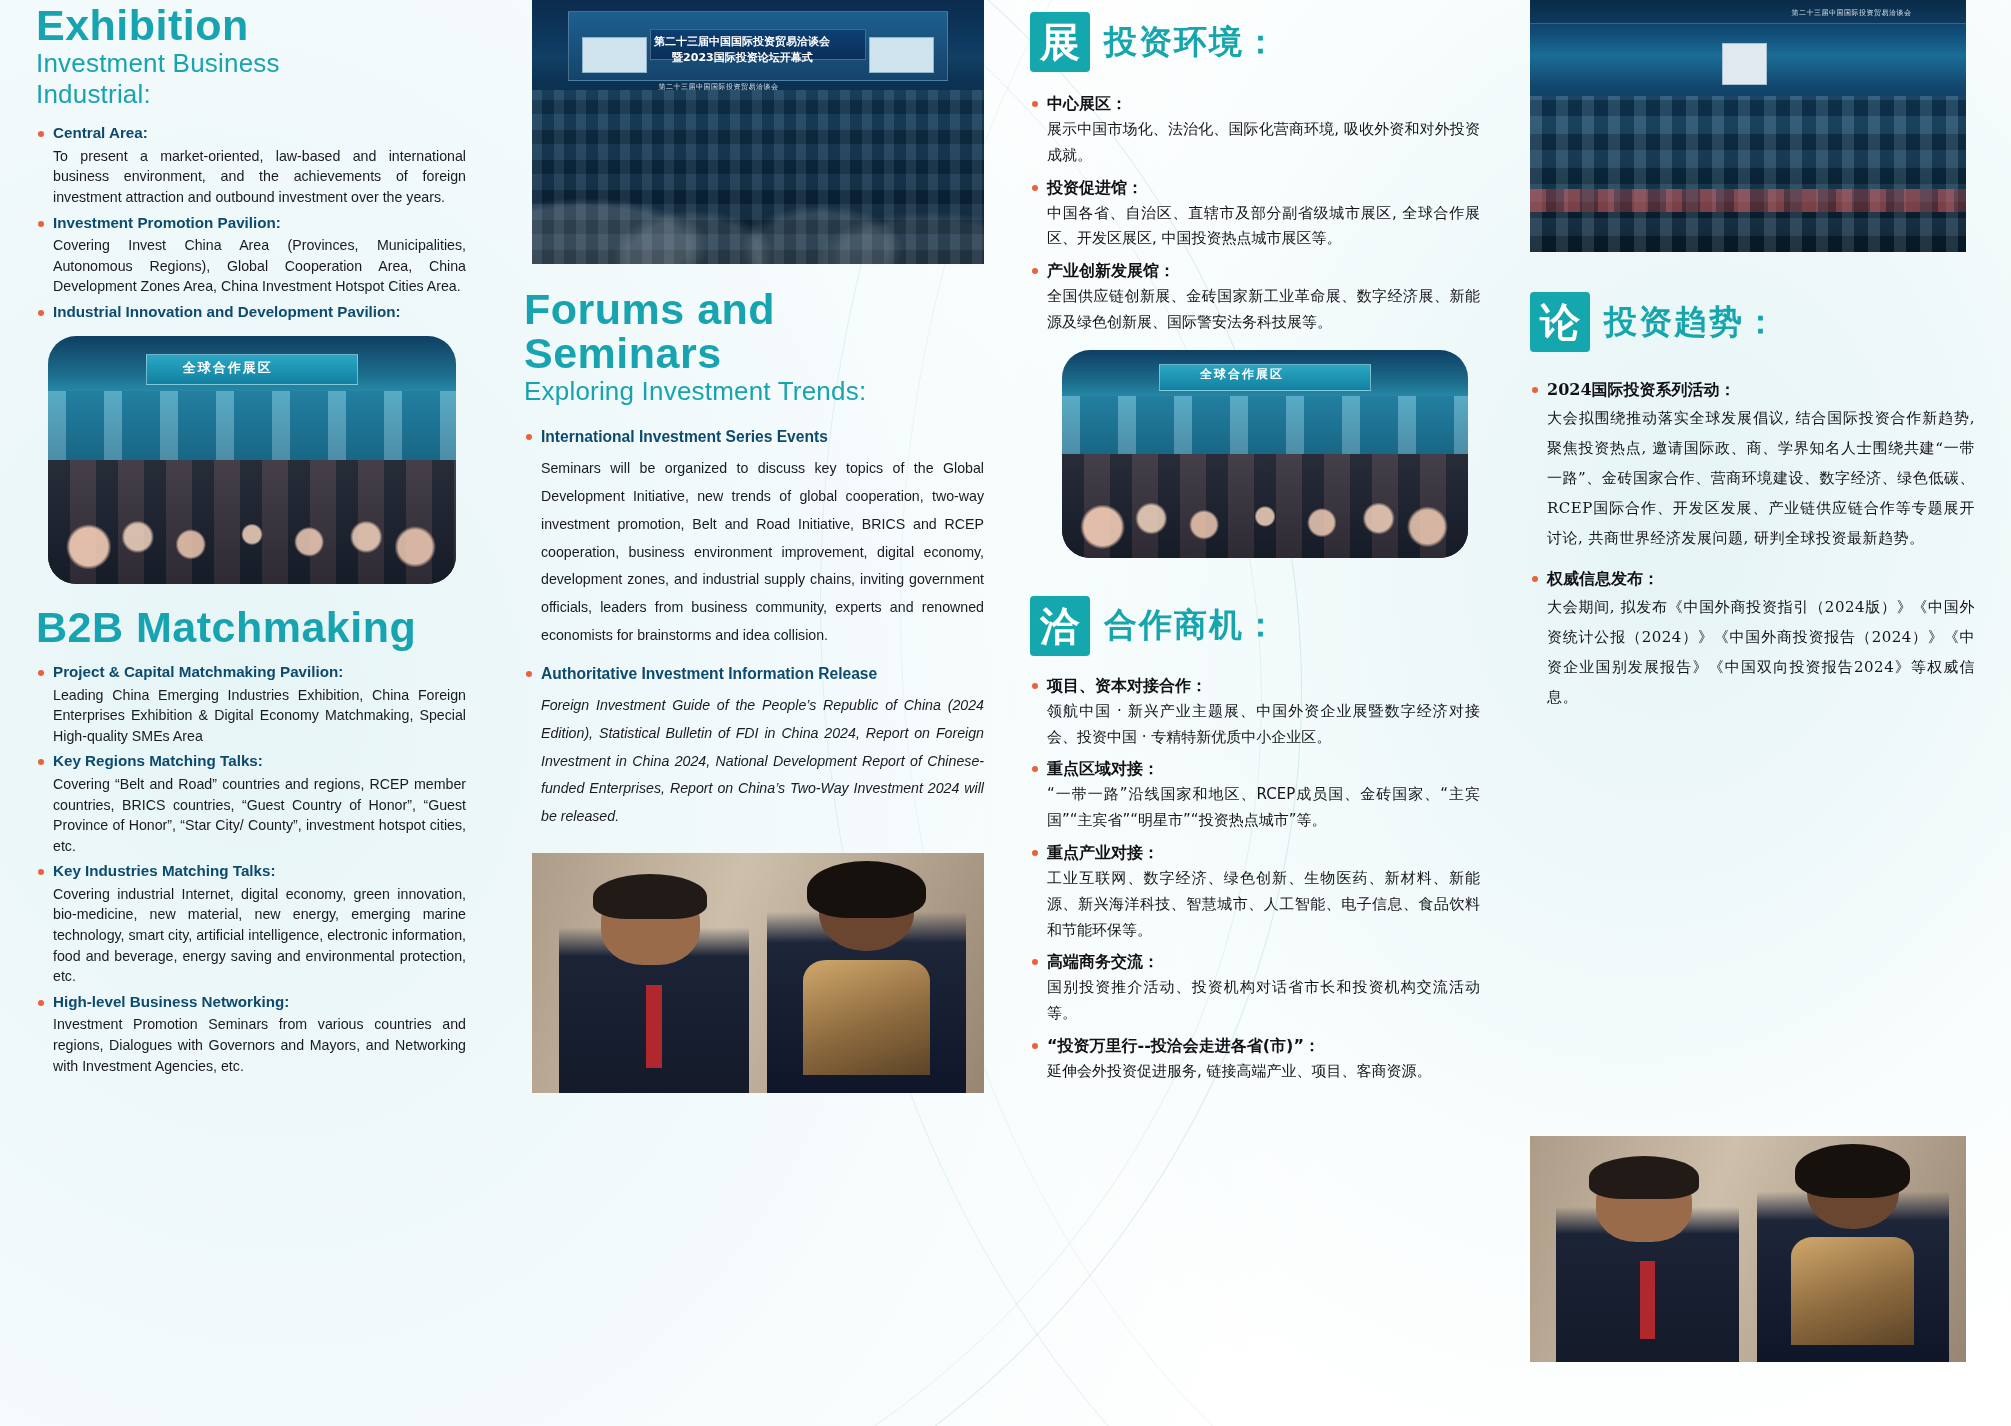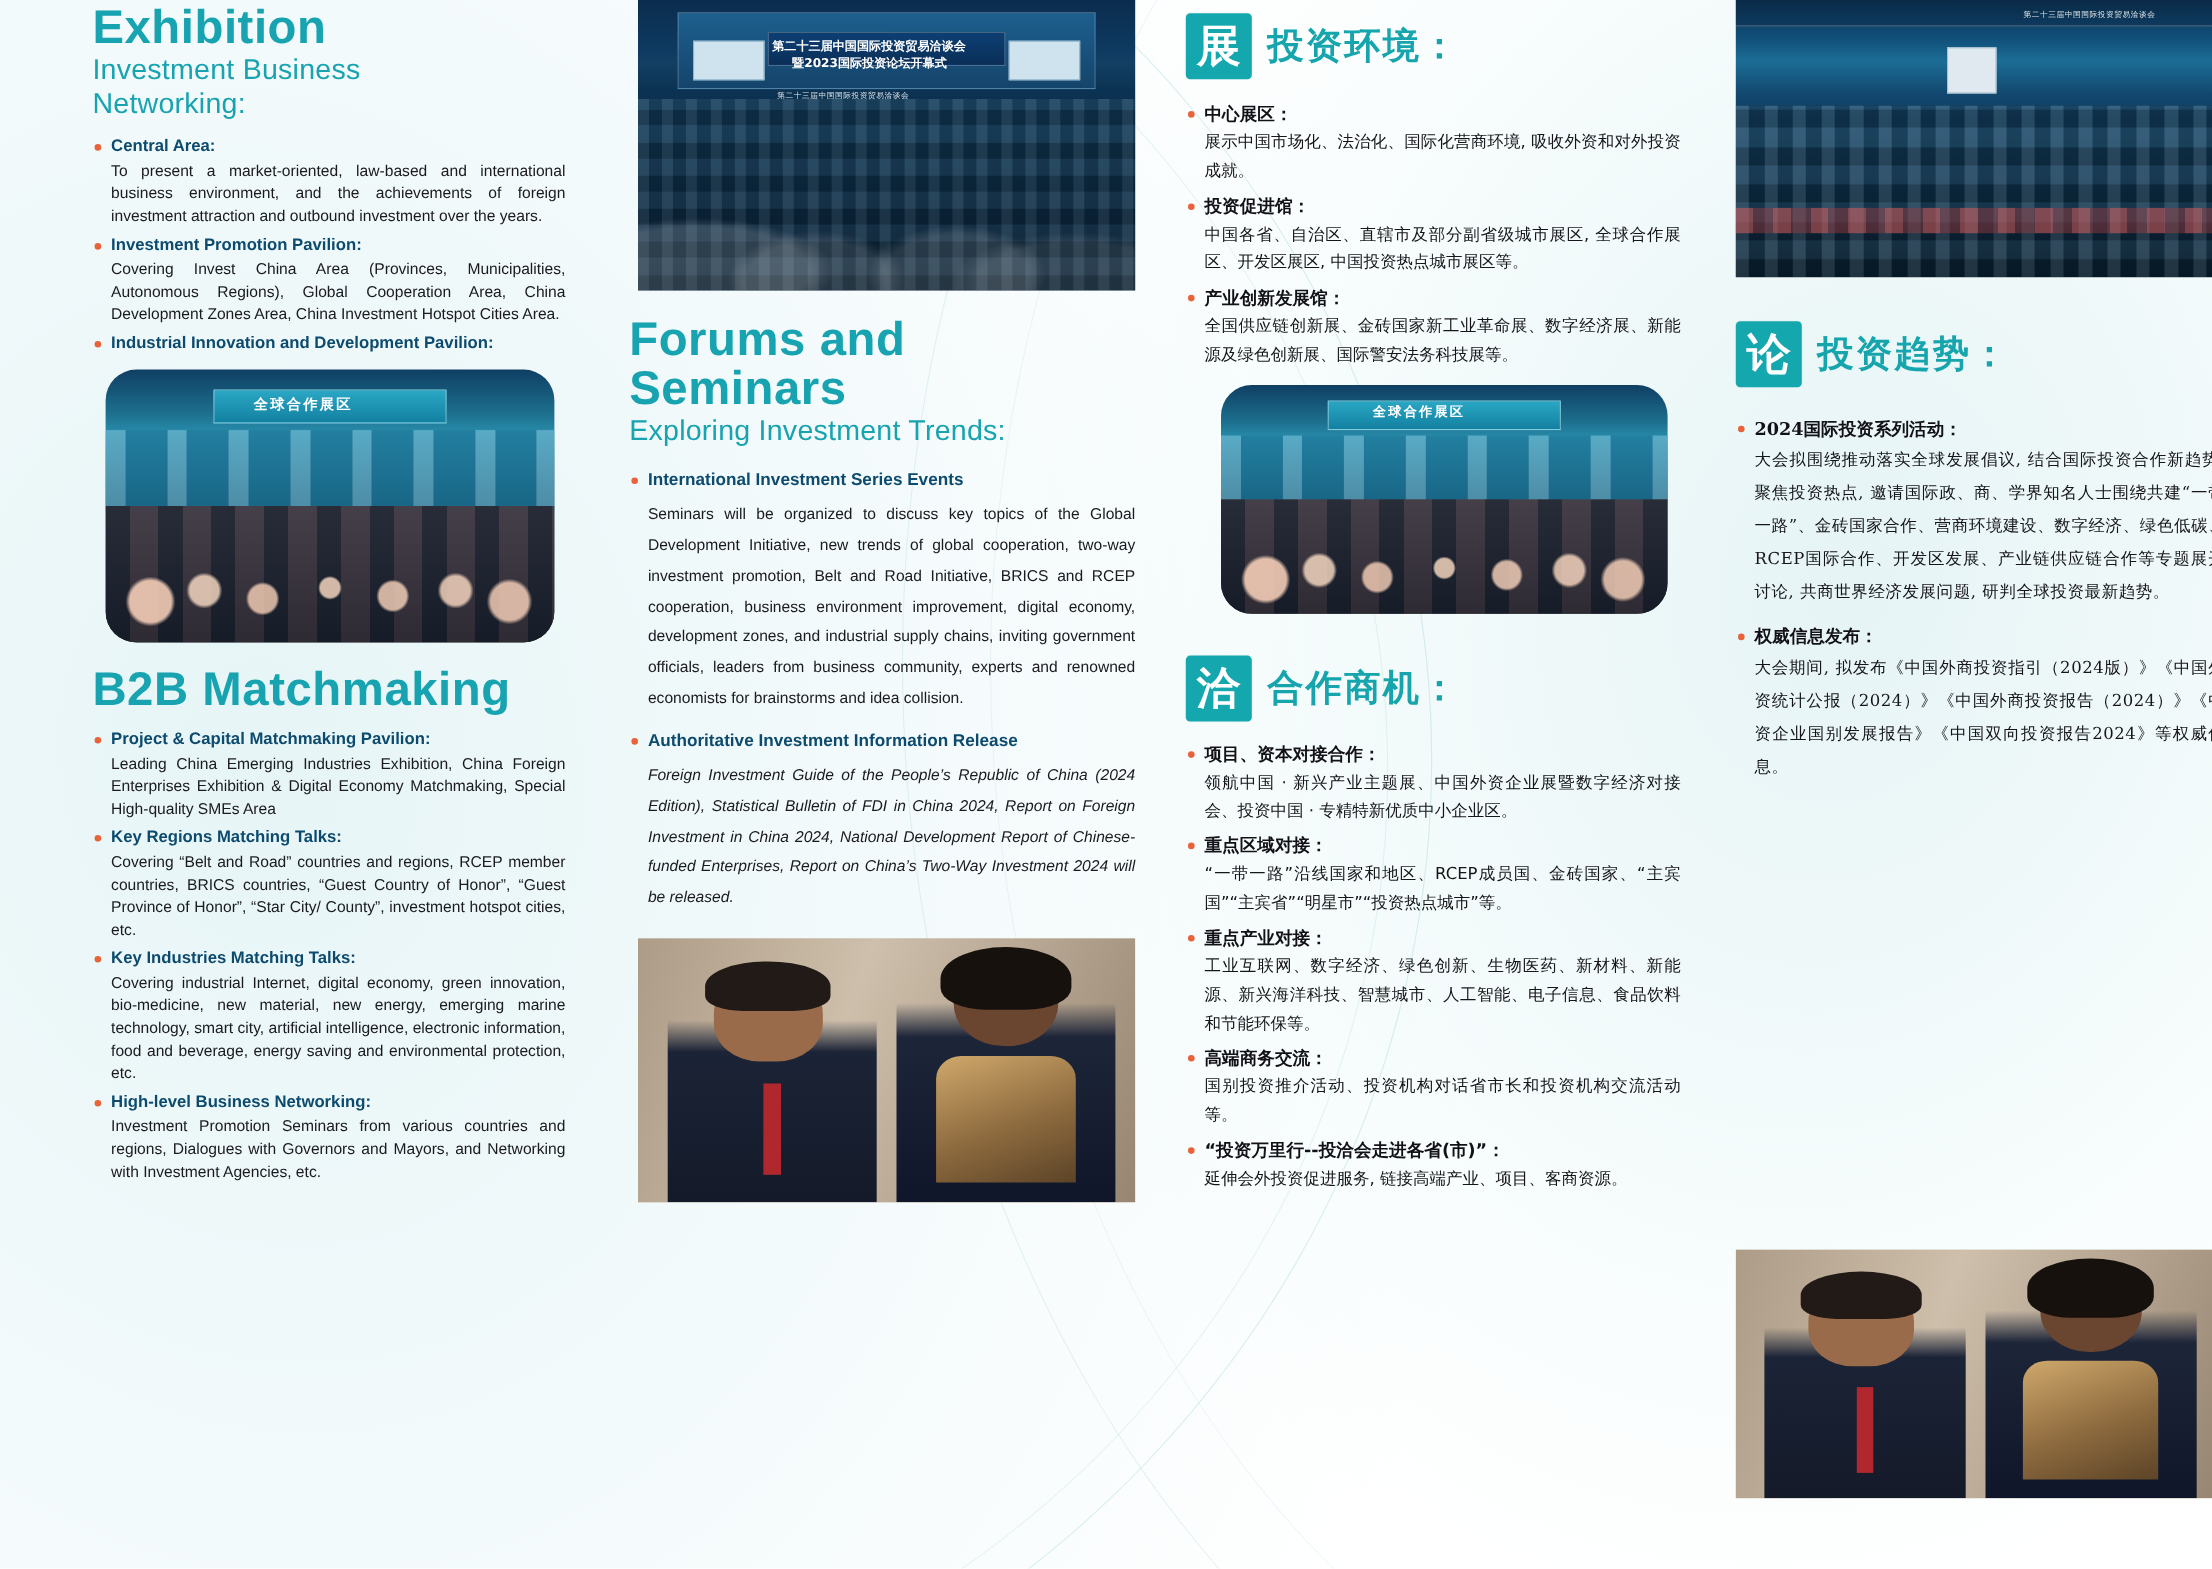--- a/index.html
+++ b/index.html
@@ -23,21 +23,21 @@
     transform:rotate(14deg);
   }
   .bg-layer .arc{
     position:absolute;border-radius:50%;border:1px solid rgba(120,190,195,.25);
   }
   .bg-layer .arc.a1{left:-700px;top:-260px;width:2000px;height:1900px;}
   .bg-layer .arc.a2{left:-640px;top:-200px;width:1900px;height:1800px;border-color:rgba(120,190,195,.16);}
   .bg-layer .arc.a3{left:820px;top:-500px;width:1700px;height:2200px;border-color:rgba(120,190,195,.18);}
   .bg-layer .arc.a4{left:900px;top:-420px;width:1560px;height:2050px;border-color:rgba(120,190,195,.12);}
 
-  .page{position:relative;z-index:2;width:1822px;height:1426px;margin-left:48px;}
+  .page{position:relative;z-index:2;width:1822px;height:1426px;}
 
   
   .col{position:absolute;top:0;}
   .col-1{left:36px;width:430px;}
   .col-2{left:524px;width:460px;}
   .col-3{left:1030px;width:450px;}
   .col-4{left:1520px;width:455px;}
 
   
   .big-title{
@@ -248,21 +248,21 @@
   <div class="arc a4"></div>
 </div>
 
 <div class="page">
 
   <div class="col col-1">
 
     <div style="margin-top:4px;">
       <div class="big-title bold">Exhibition</div>
       <div class="sub-title">Investment Business</div>
-      <div class="sub-title">Networking:</div>
+      <div class="sub-title">Industrial:</div>
     </div>
 
     <ul class="en" style="margin-top:14px;">
       <li>
         <div class="li-title">Central Area:</div>
         <div class="li-body">To present a market-oriented, law-based and international business environment, and the achievements of foreign investment attraction and outbound investment over the years.</div>
       </li>
       <li>
         <div class="li-title">Investment Promotion Pavilion:</div>
         <div class="li-body">Covering Invest China Area (Provinces, Municipalities, Autonomous Regions), Global Cooperation Area, China Development Zones Area, China Investment Hotspot Cities Area.</div>

